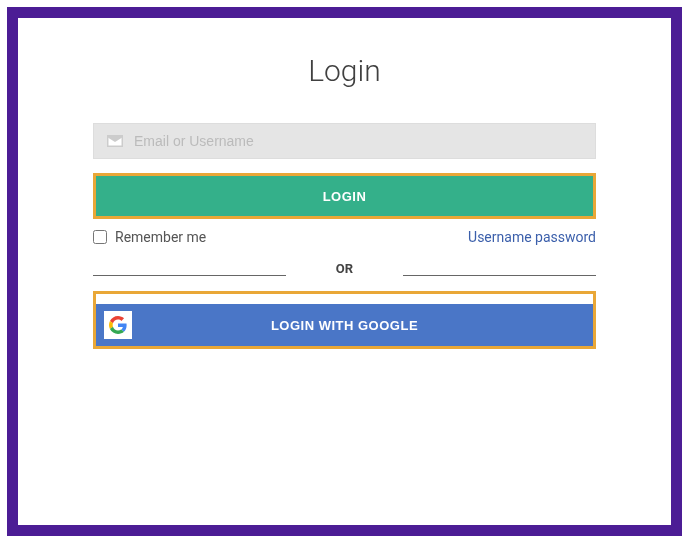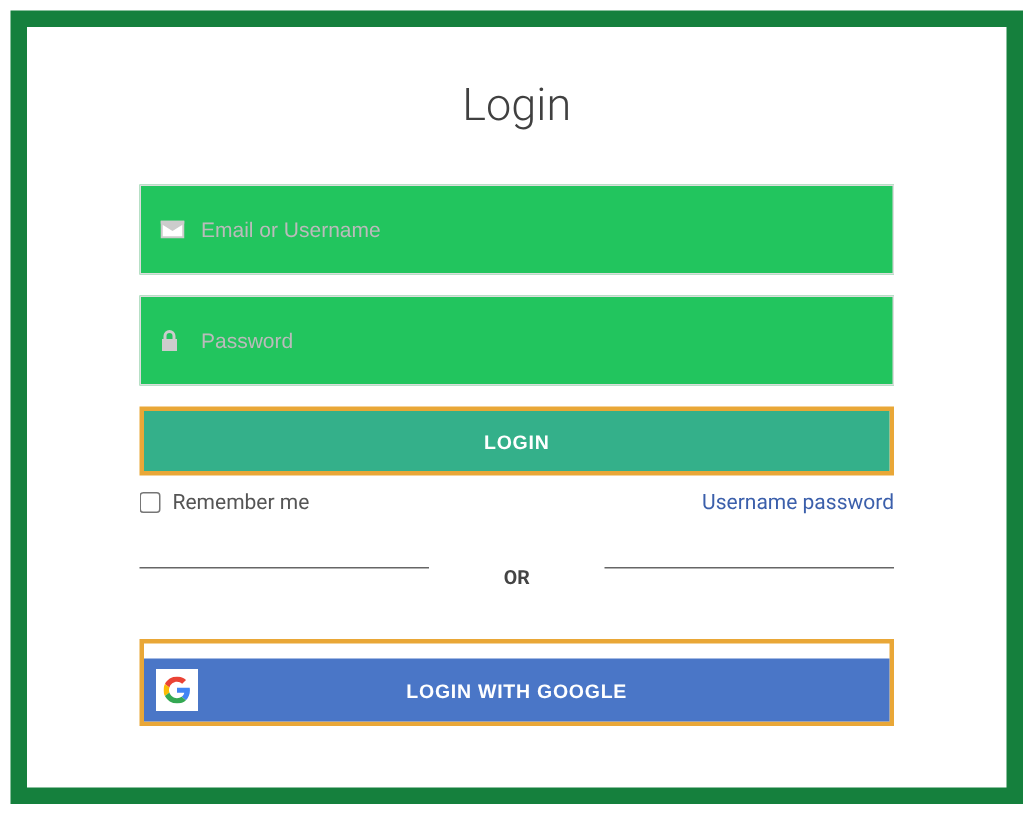--- a/index.html
+++ b/index.html
@@ -13,21 +13,21 @@
       width: 689px;
       height: 543px;
       position: relative;
     }
     .outer-frame {
       position: absolute;
       top: 7px;
       left: 7px;
       right: 7px;
       bottom: 7px;
-      border: 11px solid #15803d;
+      border: 11px solid #4c1d95;
       background: #fff;
       padding: 35px 75px 54px 75px;
     }
     .login-title {
       font-size: 30px;
       font-weight: 300;
       color: #404040;
       text-align: center;
       margin-bottom: 35px;
     }
@@ -39,26 +39,26 @@
       position: absolute;
       left: 14px;
       top: 50%;
       transform: translateY(-50%);
       color: #ccc;
       display: flex;
       align-items: center;
     }
     .text-input {
       width: 100%;
-      height: 60px;
+      height: 36px;
       border: 1px solid #ddd;
       padding: 0 14px 0 40px;
       font-size: 14px;
       color: #555;
-      background: #22c55e;
+      background: #e5e5e5;
     }
     .text-input::placeholder {
       color: #bbb;
     }
     .highlight-box {
       border: 3px solid #e9a737;
       margin-bottom: 10px;
     }
     .login-button {
       width: 100%;
@@ -70,43 +70,43 @@
       font-weight: 700;
       letter-spacing: 0.5px;
       cursor: pointer;
       text-align: center;
     }
     .row-remember {
       display: flex;
       justify-content: space-between;
       align-items: flex-start;
       margin-top: 4px;
-      margin-bottom: 35px;
+      margin-bottom: 16px;
       font-size: 14px;
     }
     .remember-wrap {
       display: flex;
       align-items: center;
       gap: 8px;
       color: #555;
     }
     .remember-wrap input[type="checkbox"] {
       width: 14px;
       height: 14px;
       cursor: pointer;
     }
     .forgot-link {
       color: #3b5fab;
       text-decoration: none;
       cursor: pointer;
     }
     .divider {
       display: flex;
-      align-items: flex-start;
-      margin-bottom: 33px;
+      align-items: flex-end;
+      margin-bottom: 15px;
       gap: 36px;
     }
     .divider-line {
       flex: 1;
       height: 1px;
       background: #666;
     }
     .divider-text {
       padding: 0 14px;
       font-size: 13px;
@@ -154,28 +154,20 @@
       <svg width="16" height="12" viewBox="0 0 16 12">
           <path fill="#ccc" d="M0 0h16v12H0z M0 0l8 6 8-6v1.5L8 7.5 0 1.5z"></path>
           <path fill="#ccc" d="M1 1h14v10H1z"></path>
           <path fill="#fff" d="M1.5 1.5L8 6l6.5-4.5V10.5h-13z"></path>
           <path fill="#ccc" d="M0 0h16v2L8 7 0 2z"></path>
         </svg>
     </span>
     <input type="text" class="text-input" placeholder="Email or Username" style="">
   </div>
 
-  <div class="input-wrap">
-    <span class="input-icon">
-      <svg width="12" height="14" viewBox="0 0 12 14">
-          <path fill="#ccc" d="M2 6V4a4 4 0 118 0v2h1v8H1V6h1zm2 0h4V4a2 2 0 10-4 0v2z"></path>
-        </svg>
-    </span>
-    <input type="password" class="text-input" placeholder="Password" style="">
-  </div>
 
   <div class="highlight-box">
     <button class="login-button">LOGIN</button>
   </div>
 
   <div class="row-remember">
     <label class="remember-wrap">
       <input type="checkbox" style="">
       <span>Remember me</span>
     </label>

